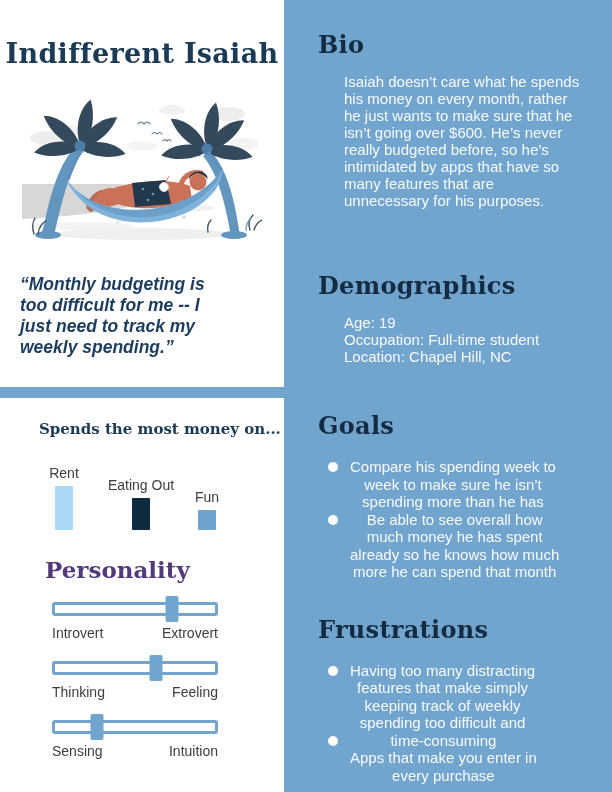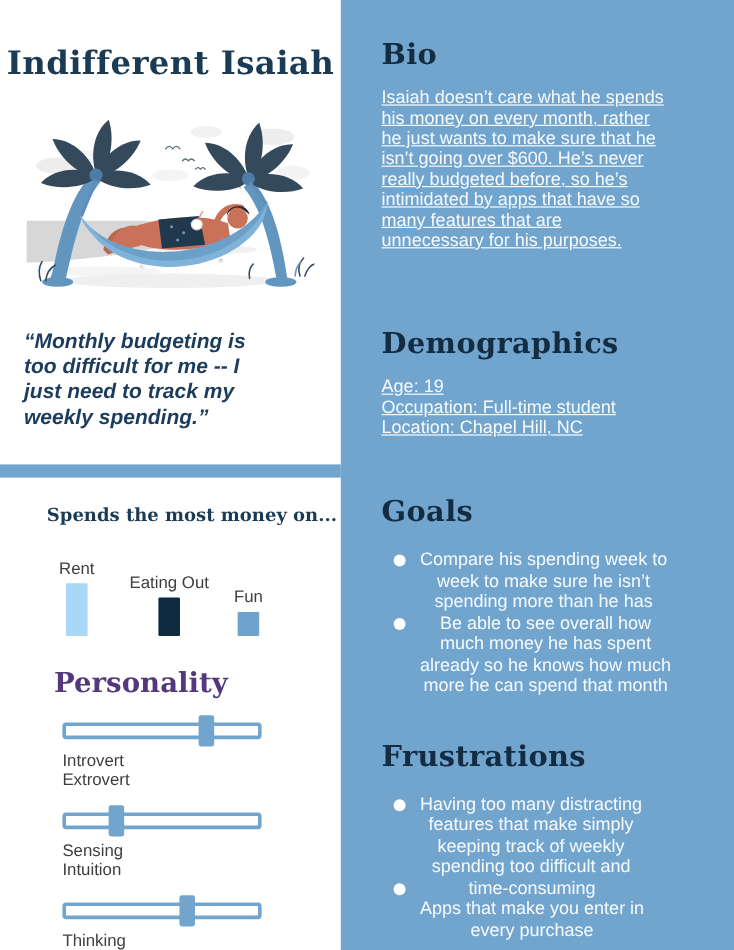--- a/index.html
+++ b/index.html
@@ -42,31 +42,31 @@
   .sliders { position:absolute; top:602px; left:52px; width:166px; }
   .slider-group { margin-bottom:20px; }
   .track {
     position:relative; width:166px; height:14px; background:#ffffff;
     border:3px solid #72a5ce; border-radius:3px;
   }
   .handle {
     position:absolute; top:-9px; width:13px; height:26px;
     background:#72a5ce; border-radius:2px; transform:translateX(-50%);
   }
-  .slider-labels { display:flex; justify-content:space-between; margin-top:9px; font-size:14px; color:#3d3d3d;flex-direction:column; }
+  .slider-labels { display:flex; justify-content:space-between; margin-top:9px; font-size:14px; color:#3d3d3d; }
   
   .right-col {
     position:absolute; left:284px; top:0; width:328px; height:792px;
     background:#72a5ce; color:#f7fafd; padding:30px 16px 0 34px;
   }
   .section-heading {
     font-family:"DejaVu Serif","Liberation Serif",serif; font-weight:600;
     font-size:24px; color:#132c42; letter-spacing:0.3px;
   }
-  .section-body { white-space:pre-line; font-size:15px; line-height:17px; margin:14px 0 0 0; width:252px;text-decoration:underline; }
+  .section-body { white-space:pre-line; font-size:15px; line-height:17px; margin:14px 0 0 26px; width:252px; }
   .mt-demo { margin-top:62px; }
   .mt-goals { margin-top:46px; }
   .mt-frus { margin-top:34px; }
   ul.bullets { list-style:none; margin:18px 0 0 10px; width:258px; }
   ul.bullets li { display:flex; align-items:flex-start;text-align:center; }
   .dot { flex:0 0 10px; width:10px; height:10px; border-radius:50%; background:#ffffff; margin:4px 12px 0 0; }
   .li-text { white-space:pre-line; font-size:15px; line-height:17.5px; }
 </style>
 </head>
 <body>
@@ -195,34 +195,34 @@
         <div class="track">
           <div class="handle" style="left: 73%;"></div>
         </div>
         <div class="slider-labels">
           <span>Introvert</span>
           <span>Extrovert</span>
         </div>
       </div>
       <div class="slider-group">
         <div class="track">
+          <div class="handle" style="left: 63%;"></div>
+        </div>
+        <div class="slider-labels">
+          <span>Thinking</span>
+          <span>Feeling</span>
+        </div>
+      </div>
+      <div class="slider-group">
+        <div class="track">
           <div class="handle" style="left: 26%;"></div>
         </div>
         <div class="slider-labels">
           <span>Sensing</span>
           <span>Intuition</span>
-        </div>
-      </div>
-      <div class="slider-group">
-        <div class="track">
-          <div class="handle" style="left: 63%;"></div>
-        </div>
-        <div class="slider-labels">
-          <span>Thinking</span>
-          <span>Feeling</span>
         </div>
       </div>
     </div>
   </div>
 
   <div class="right-col">
 
     <h2 class="section-heading">Bio</h2>
     <p class="section-body">Isaiah doesn’t care what he spends
 his money on every month, rather

